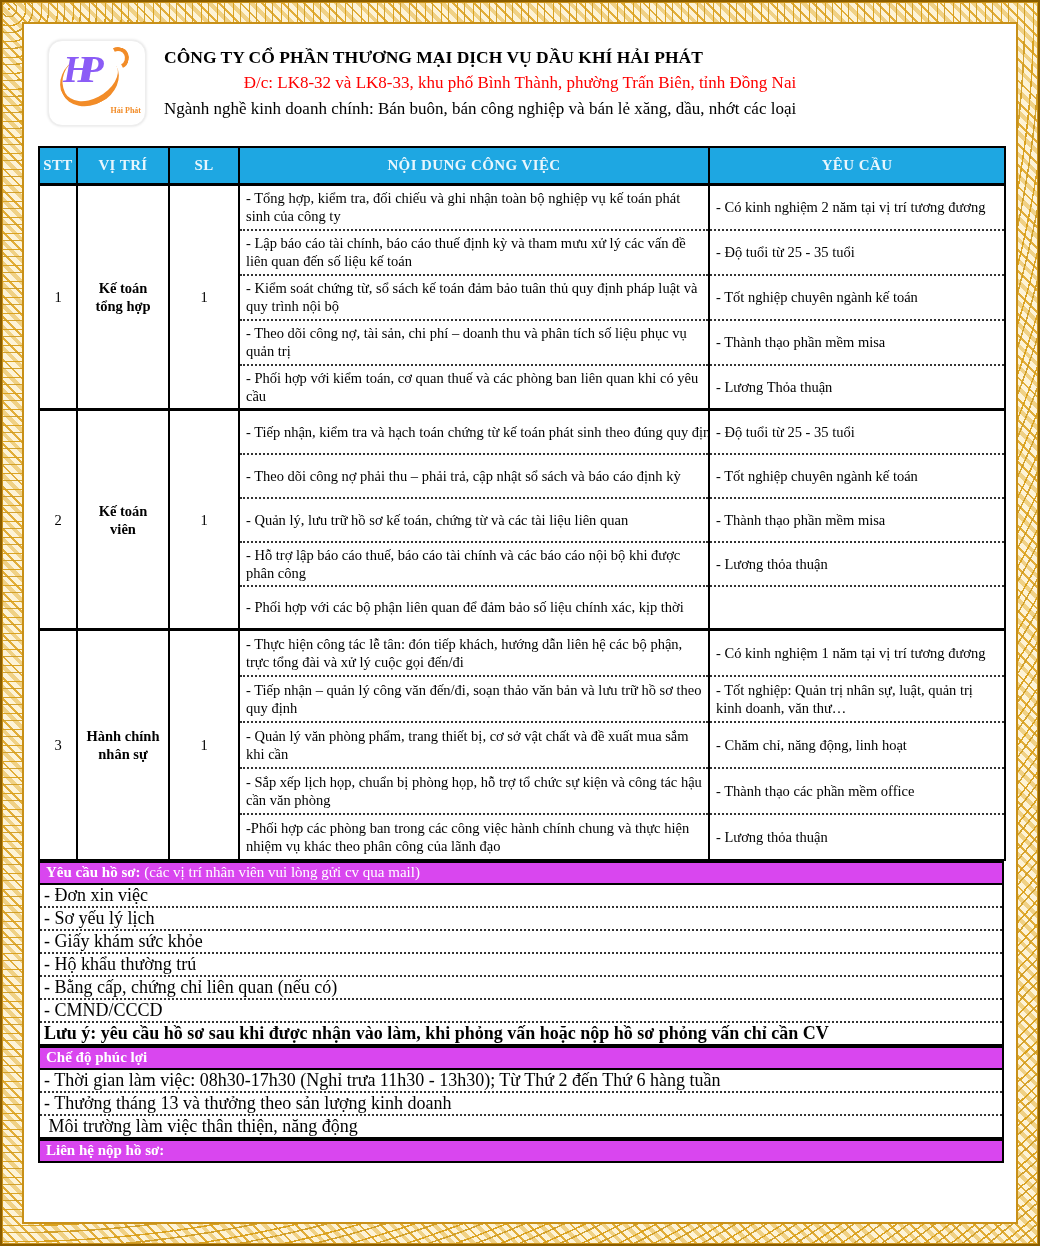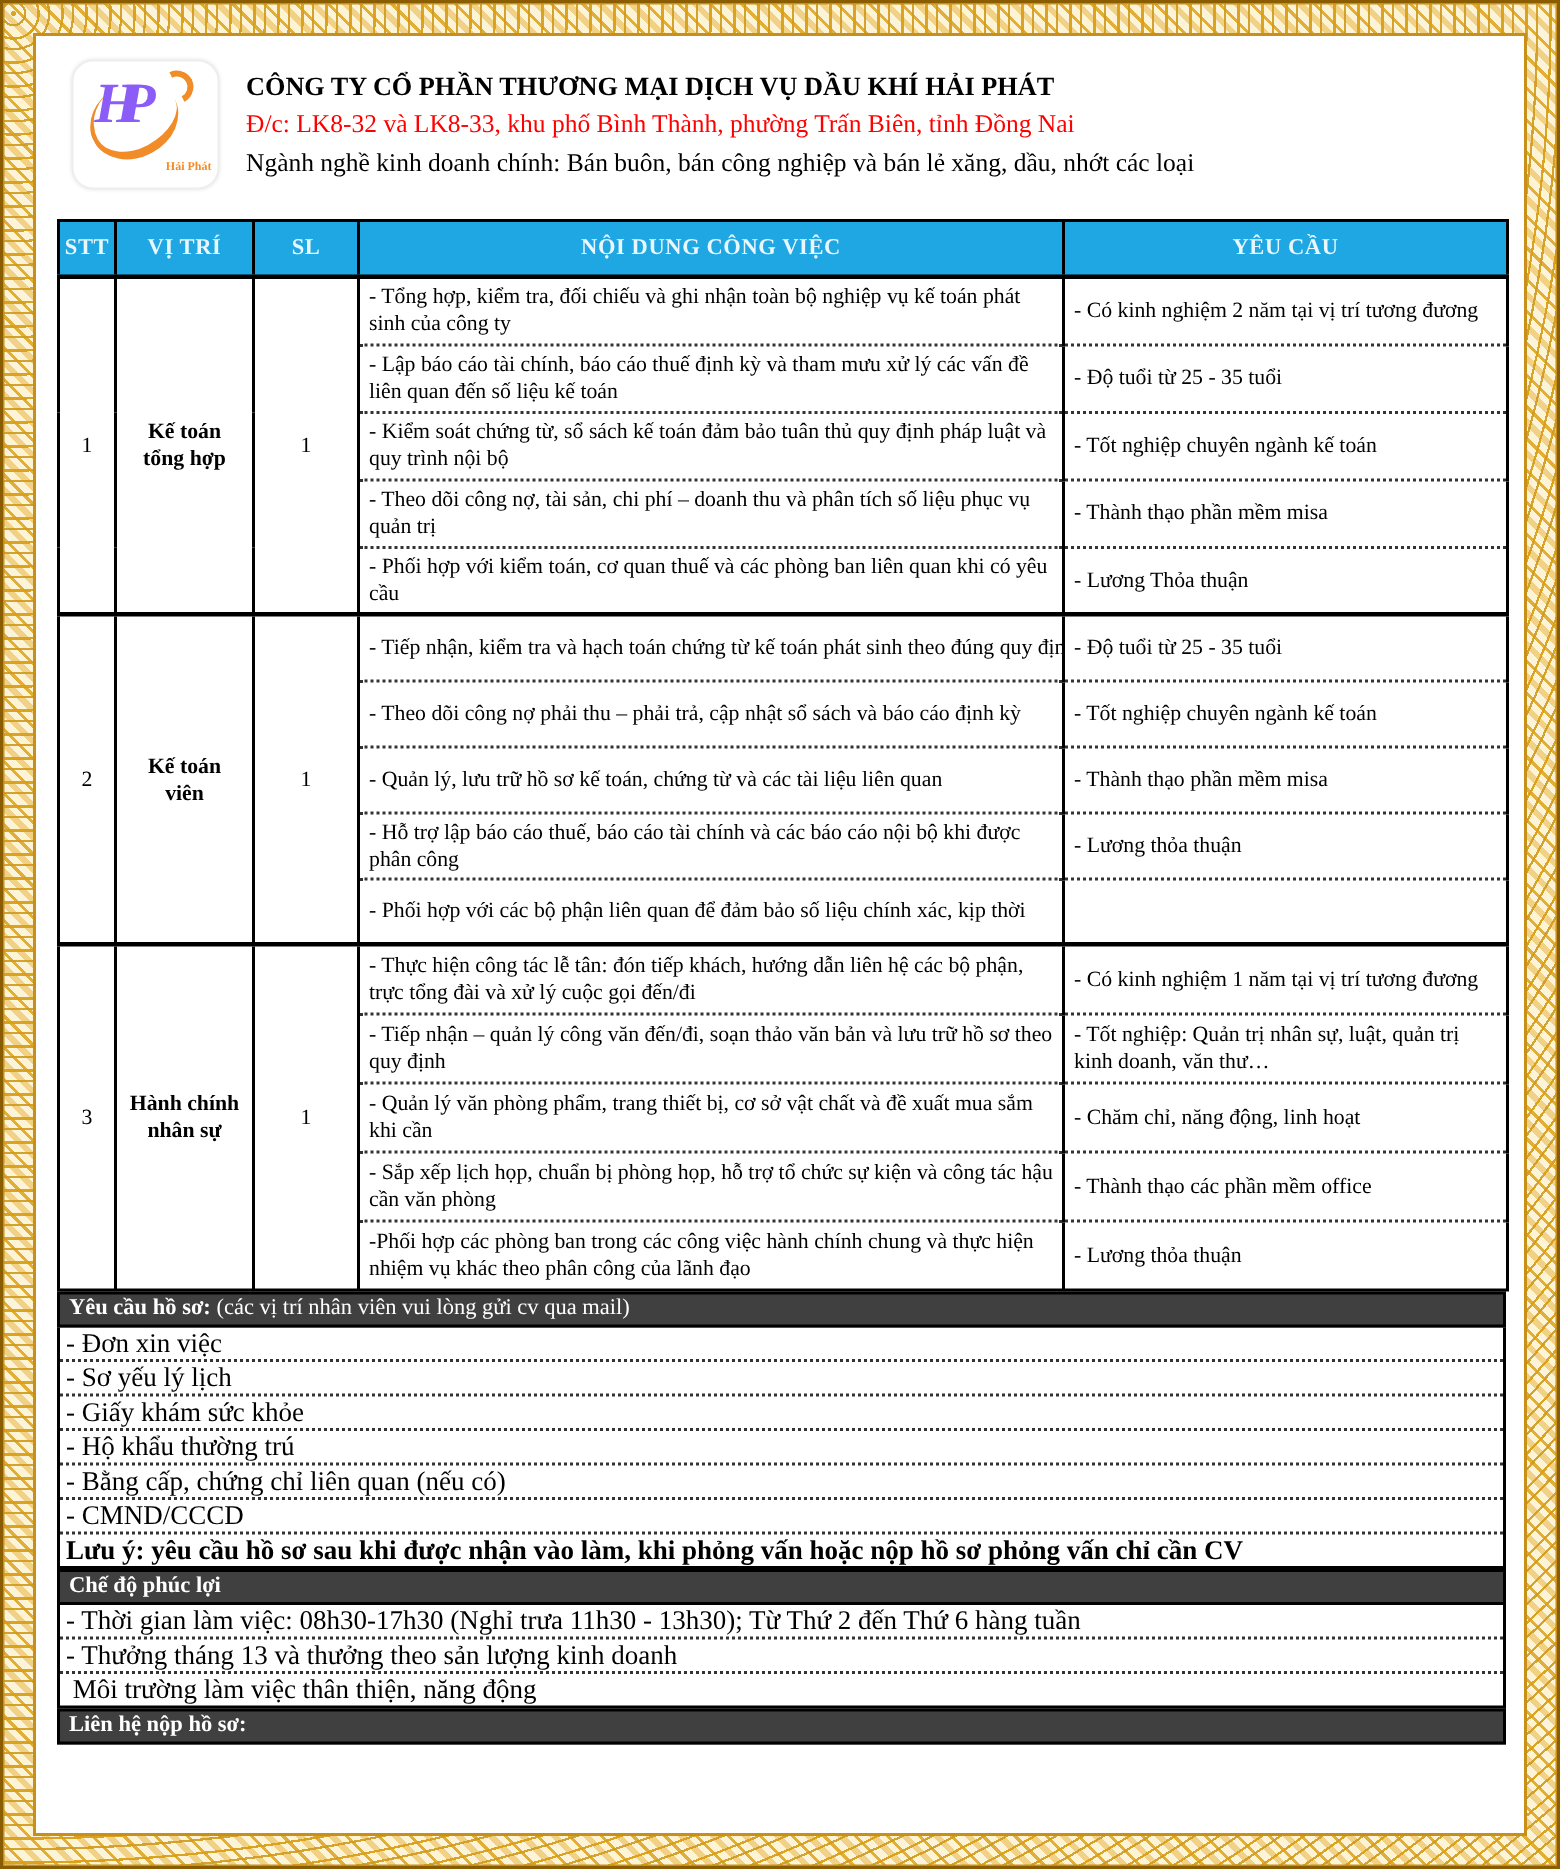--- a/index.html
+++ b/index.html
@@ -40,21 +40,21 @@
     position:absolute;right:16px;top:6px;width:14px;height:14px;
     border:4px solid #f28c28;border-left-color:transparent;border-bottom-color:transparent;
     border-radius:50%;transform:rotate(18deg);
   }
   .logo .sub{
     position:absolute;right:4px;bottom:10px;
     font-size:8px;font-weight:bold;color:#f28c28;
   }
   .hdr-text{margin-left:18px;padding-top:6px;}
   .co-name{font-size:17.5px;font-weight:bold;line-height:26px;}
-  .co-addr{font-size:17px;color:#fe0000;line-height:26px;}
+  .co-addr{font-size:17px;color:#fe0000;line-height:26px;text-align:right;}
   .co-biz{font-size:17px;line-height:26px;}
   
   .tbl-wrap{margin:4px 2px 0 2px;flex:none;}
   table.jobs{border-collapse:collapse;table-layout:fixed;width:966px;border:2px solid #000;}
   table.jobs th{
     background:#1ea7e2;color:#e8f6fd;font-weight:bold;font-size:15px;
     height:33px;border:2px solid #000;letter-spacing:.4px;
   }
   table.jobs td{
     border-left:2px solid #000;border-right:2px solid #000;
@@ -65,21 +65,21 @@
   td.c-stt,td.c-sl{text-align:center;font-size:15px;}
   td.c-position{text-align:center;font-weight:bold;font-size:15px;}
   td.c-req{padding-left:8px;}
   tr.h1{height:45px;} tr.h2{height:44px;} tr.h3{height:46px;}
   tr.job-sub td{border-top:2px dotted #333;}
   tr.job-start td{border-top:3px solid #000;}
   td.clip{white-space:nowrap;}
   
   .bar{
     box-sizing:border-box;width:966px;margin:0 2px;
-    background:#404040;color:#fff;border:2px solid #000;
+    background:#d946ef;color:#fff;border:2px solid #000;
     font-size:15px;font-weight:bold;padding:1px 6px 2px 6px;line-height:17px;flex:none;
   }
   .bar .note{font-weight:normal;}
   .group{box-sizing:border-box;width:966px;margin:0 2px;border:2px solid #000;border-top:none;flex:none;}
   .group .item{
     font-size:18px;line-height:18px;padding:1px 6px 2px 4px;
     border-bottom:2px dotted #333;white-space:pre-wrap;
   }
   .group .item:last-child{border-bottom:none;}
   .group .item.bold{font-weight:bold;}

